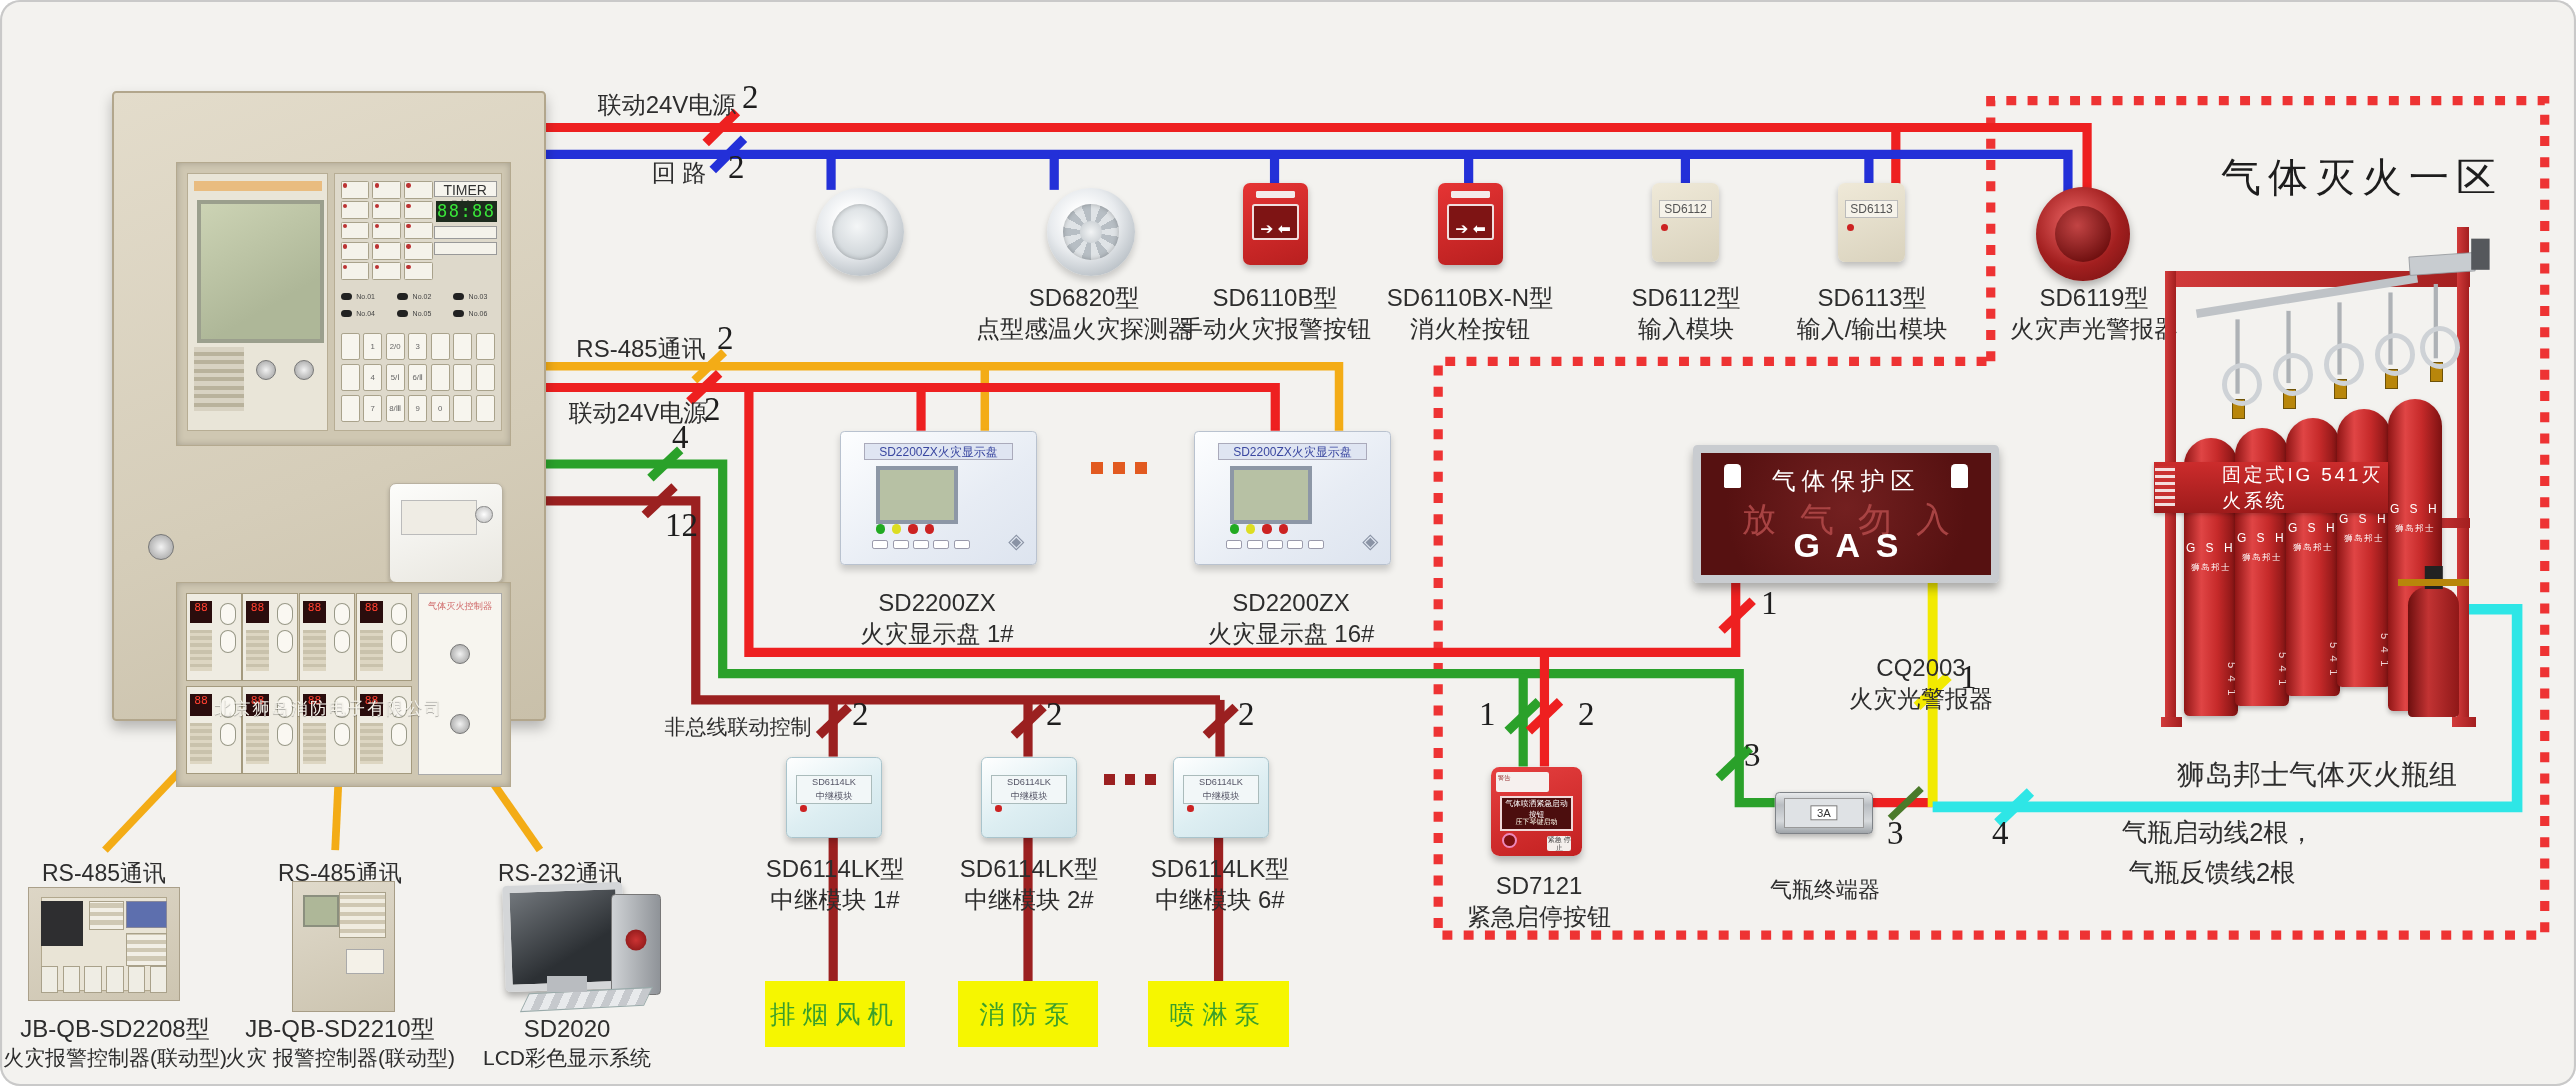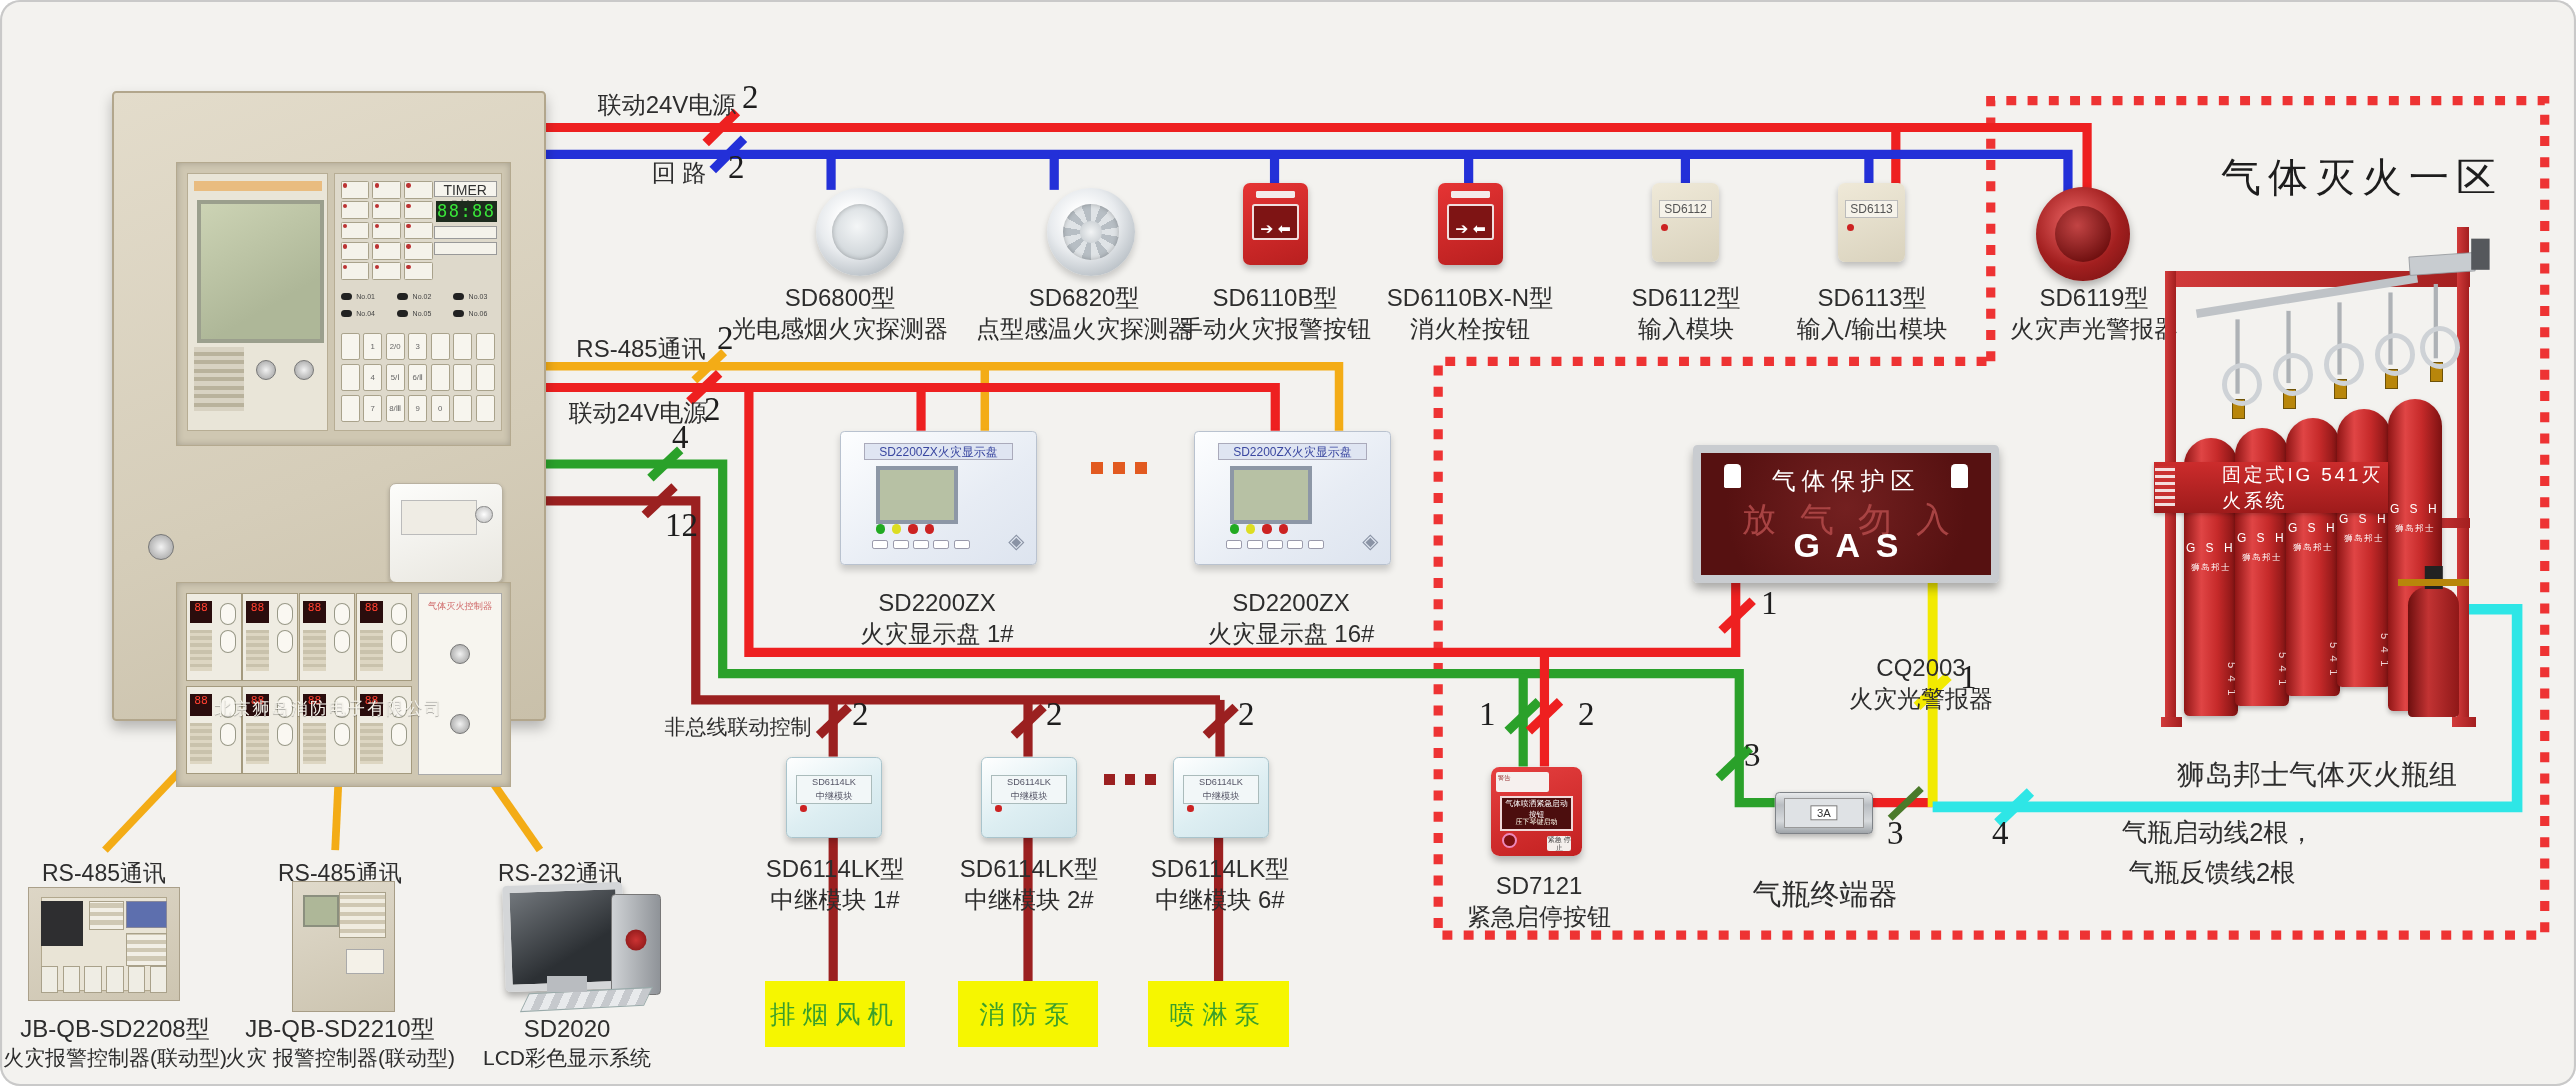--- a/index.html
+++ b/index.html
@@ -435,24 +435,20 @@
       <div class="led"></div>
     </div>
   <div class="smod" style="left:1838px;top:183px;width:67px;height:79px;">
       <div class="band">SD6113</div>
       <div class="led"></div>
     </div>
   <div class="sounder" style="left:2036px;top:187px;width:94px;height:94px;">
       <div class="dome"></div>
     </div>
 
-  <div class="lbl big" style="left:840px;top:282px;">
-      <div>SD6800型</div>
-      <div>光电感烟火灾探测器</div>
-    </div>
   <div class="lbl big" style="left:1084px;top:282px;">
       <div>SD6820型</div>
       <div>点型感温火灾探测器</div>
     </div>
   <div class="lbl big" style="left:1275px;top:282px;">
       <div>SD6110B型</div>
       <div>手动火灾报警按钮</div>
     </div>
   <div class="lbl big" style="left:1470px;top:282px;">
       <div>SD6110BX-N型</div>
@@ -557,21 +553,21 @@
       <div>SD7121</div>
       <div>紧急启停按钮</div>
     </div>
   <div class="num" style="left:1479px;top:696px;">1</div>
   <div class="num" style="left:1578px;top:696px;">2</div>
 
   <div class="terminalbox" style="left:1775px;top:792px;width:96px;height:40px;">
     <div class="face"></div>
       <div class="badge">3A</div>
   </div>
-  <div class="lbl" style="left:1825px;top:876px;font-size:29px;">气瓶终端器</div>
+  <div class="lbl" style="left:1825px;top:876px;font-size:22px;">气瓶终端器</div>
   <div class="num" style="left:1744px;top:737px;">3</div>
   <div class="num" style="left:1887px;top:815px;">3</div>
   <div class="num" style="left:1992px;top:815px;">4</div>
   <div class="lbl" style="left:2218px;top:816px;font-size:25.5px;">气瓶启动线2根，</div>
   <div class="lbl" style="left:2212px;top:856px;font-size:25.5px;">气瓶反馈线2根</div>
 
   <div class="lbl" style="left:738px;top:713px;">非总线联动控制</div>
   <div class="num" style="left:852px;top:696px;">2</div>
   <div class="num" style="left:1046px;top:696px;">2</div>
   <div class="num" style="left:1238px;top:696px;">2</div>

